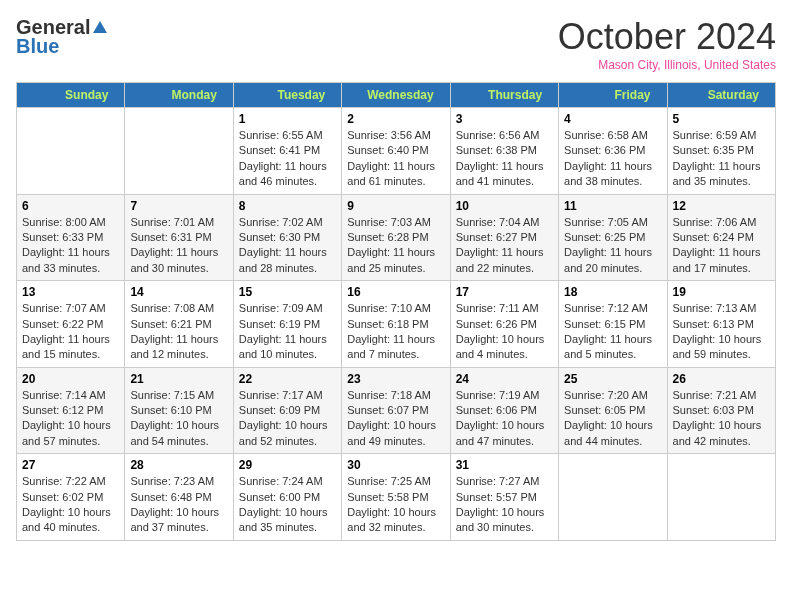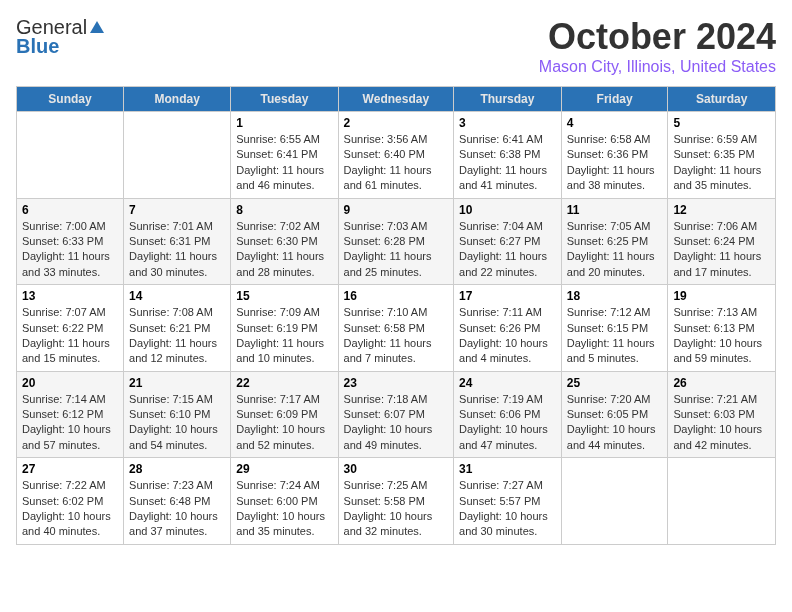--- a/index.html
+++ b/index.html
@@ -19,37 +19,37 @@
     .logo {
       display: flex;
       flex-direction: column;
       align-items: flex-start;
     }
     .title-area {
       text-align: right;
     }
     .month-title {
       font-size: 36px;
-      font-weight: bold;
+      font-weight: normal;
       color: #333;
     }
     .location-subtitle {
-      font-size: 16px;
-      color: #8b5cf6;
+      font-size: 12px;
+      color: #ec4899;
     }
     .calendar {
       width: 100%;
       border-collapse: collapse;
       font-size: 11px;
     }
     .calendar th {
       background-color: #2a72b5;
-      color: #e5e5e5;
-      text-align: center;
-      padding: 5px 24px;
+      color: #bef264;
+      text-align: right;
+      padding: 5px 16px;
       font-size: 12px;
       border: 1px solid #ccc;
     }
     .calendar td {
       border: 1px solid #ccc;
       vertical-align: top;
       padding: 4px 5px;
       width: 108px;
       min-height: 70px;
       background: #fff;
@@ -67,21 +67,21 @@
       color: #333;
       line-height: 1.4;
     }
     .empty-cell {
       background: #fff !important;
     }
     .logo-row {
       display: flex;
       align-items: center;
     }
-    .logo-text-general { color: #333; font-size: 20px; font-weight: normal; }
+    .logo-text-general { color: #333; font-size: 20px; font-weight: bold; }
     .logo-text-blue { color: #2a72b5; font-size: 20px; font-weight: bold; }
   </style>
 </head>
 <body>
 
 <div class="header-area">
   <div class="logo">
     <div class="logo-row">
       <span class="logo-text-general">General</span>
       <svg width="18" height="18" viewBox="0 0 18 18" style="margin: 0 1px;">
@@ -119,41 +119,41 @@
           <div class="day-info">Daylight: 11 hours and 46 minutes.</div>
         </td>
         <td>
           <span class="day-number">2</span>
           <div class="day-info">Sunrise: 3:56 AM</div>
           <div class="day-info">Sunset: 6:40 PM</div>
           <div class="day-info">Daylight: 11 hours and 61 minutes.</div>
         </td>
         <td>
           <span class="day-number">3</span>
-          <div class="day-info">Sunrise: 6:41 AM</div>
+          <div class="day-info">Sunrise: 6:56 AM</div>
           <div class="day-info">Sunset: 6:38 PM</div>
           <div class="day-info">Daylight: 11 hours and 41 minutes.</div>
         </td>
         <td>
           <span class="day-number">4</span>
           <div class="day-info">Sunrise: 6:58 AM</div>
           <div class="day-info">Sunset: 6:36 PM</div>
           <div class="day-info">Daylight: 11 hours and 38 minutes.</div>
         </td>
         <td>
           <span class="day-number">5</span>
           <div class="day-info">Sunrise: 6:59 AM</div>
           <div class="day-info">Sunset: 6:35 PM</div>
           <div class="day-info">Daylight: 11 hours and 35 minutes.</div>
         </td>
       </tr>
       <tr>
         <td>
           <span class="day-number">6</span>
-          <div class="day-info">Sunrise: 7:00 AM</div>
+          <div class="day-info">Sunrise: 8:00 AM</div>
           <div class="day-info">Sunset: 6:33 PM</div>
           <div class="day-info">Daylight: 11 hours and 33 minutes.</div>
         </td>
         <td>
           <span class="day-number">7</span>
           <div class="day-info">Sunrise: 7:01 AM</div>
           <div class="day-info">Sunset: 6:31 PM</div>
           <div class="day-info">Daylight: 11 hours and 30 minutes.</div>
         </td>
         <td>
@@ -202,21 +202,21 @@
         </td>
         <td>
           <span class="day-number">15</span>
           <div class="day-info">Sunrise: 7:09 AM</div>
           <div class="day-info">Sunset: 6:19 PM</div>
           <div class="day-info">Daylight: 11 hours and 10 minutes.</div>
         </td>
         <td>
           <span class="day-number">16</span>
           <div class="day-info">Sunrise: 7:10 AM</div>
-          <div class="day-info">Sunset: 6:58 PM</div>
+          <div class="day-info">Sunset: 6:18 PM</div>
           <div class="day-info">Daylight: 11 hours and 7 minutes.</div>
         </td>
         <td>
           <span class="day-number">17</span>
           <div class="day-info">Sunrise: 7:11 AM</div>
           <div class="day-info">Sunset: 6:26 PM</div>
           <div class="day-info">Daylight: 10 hours and 4 minutes.</div>
         </td>
         <td>
           <span class="day-number">18</span>

